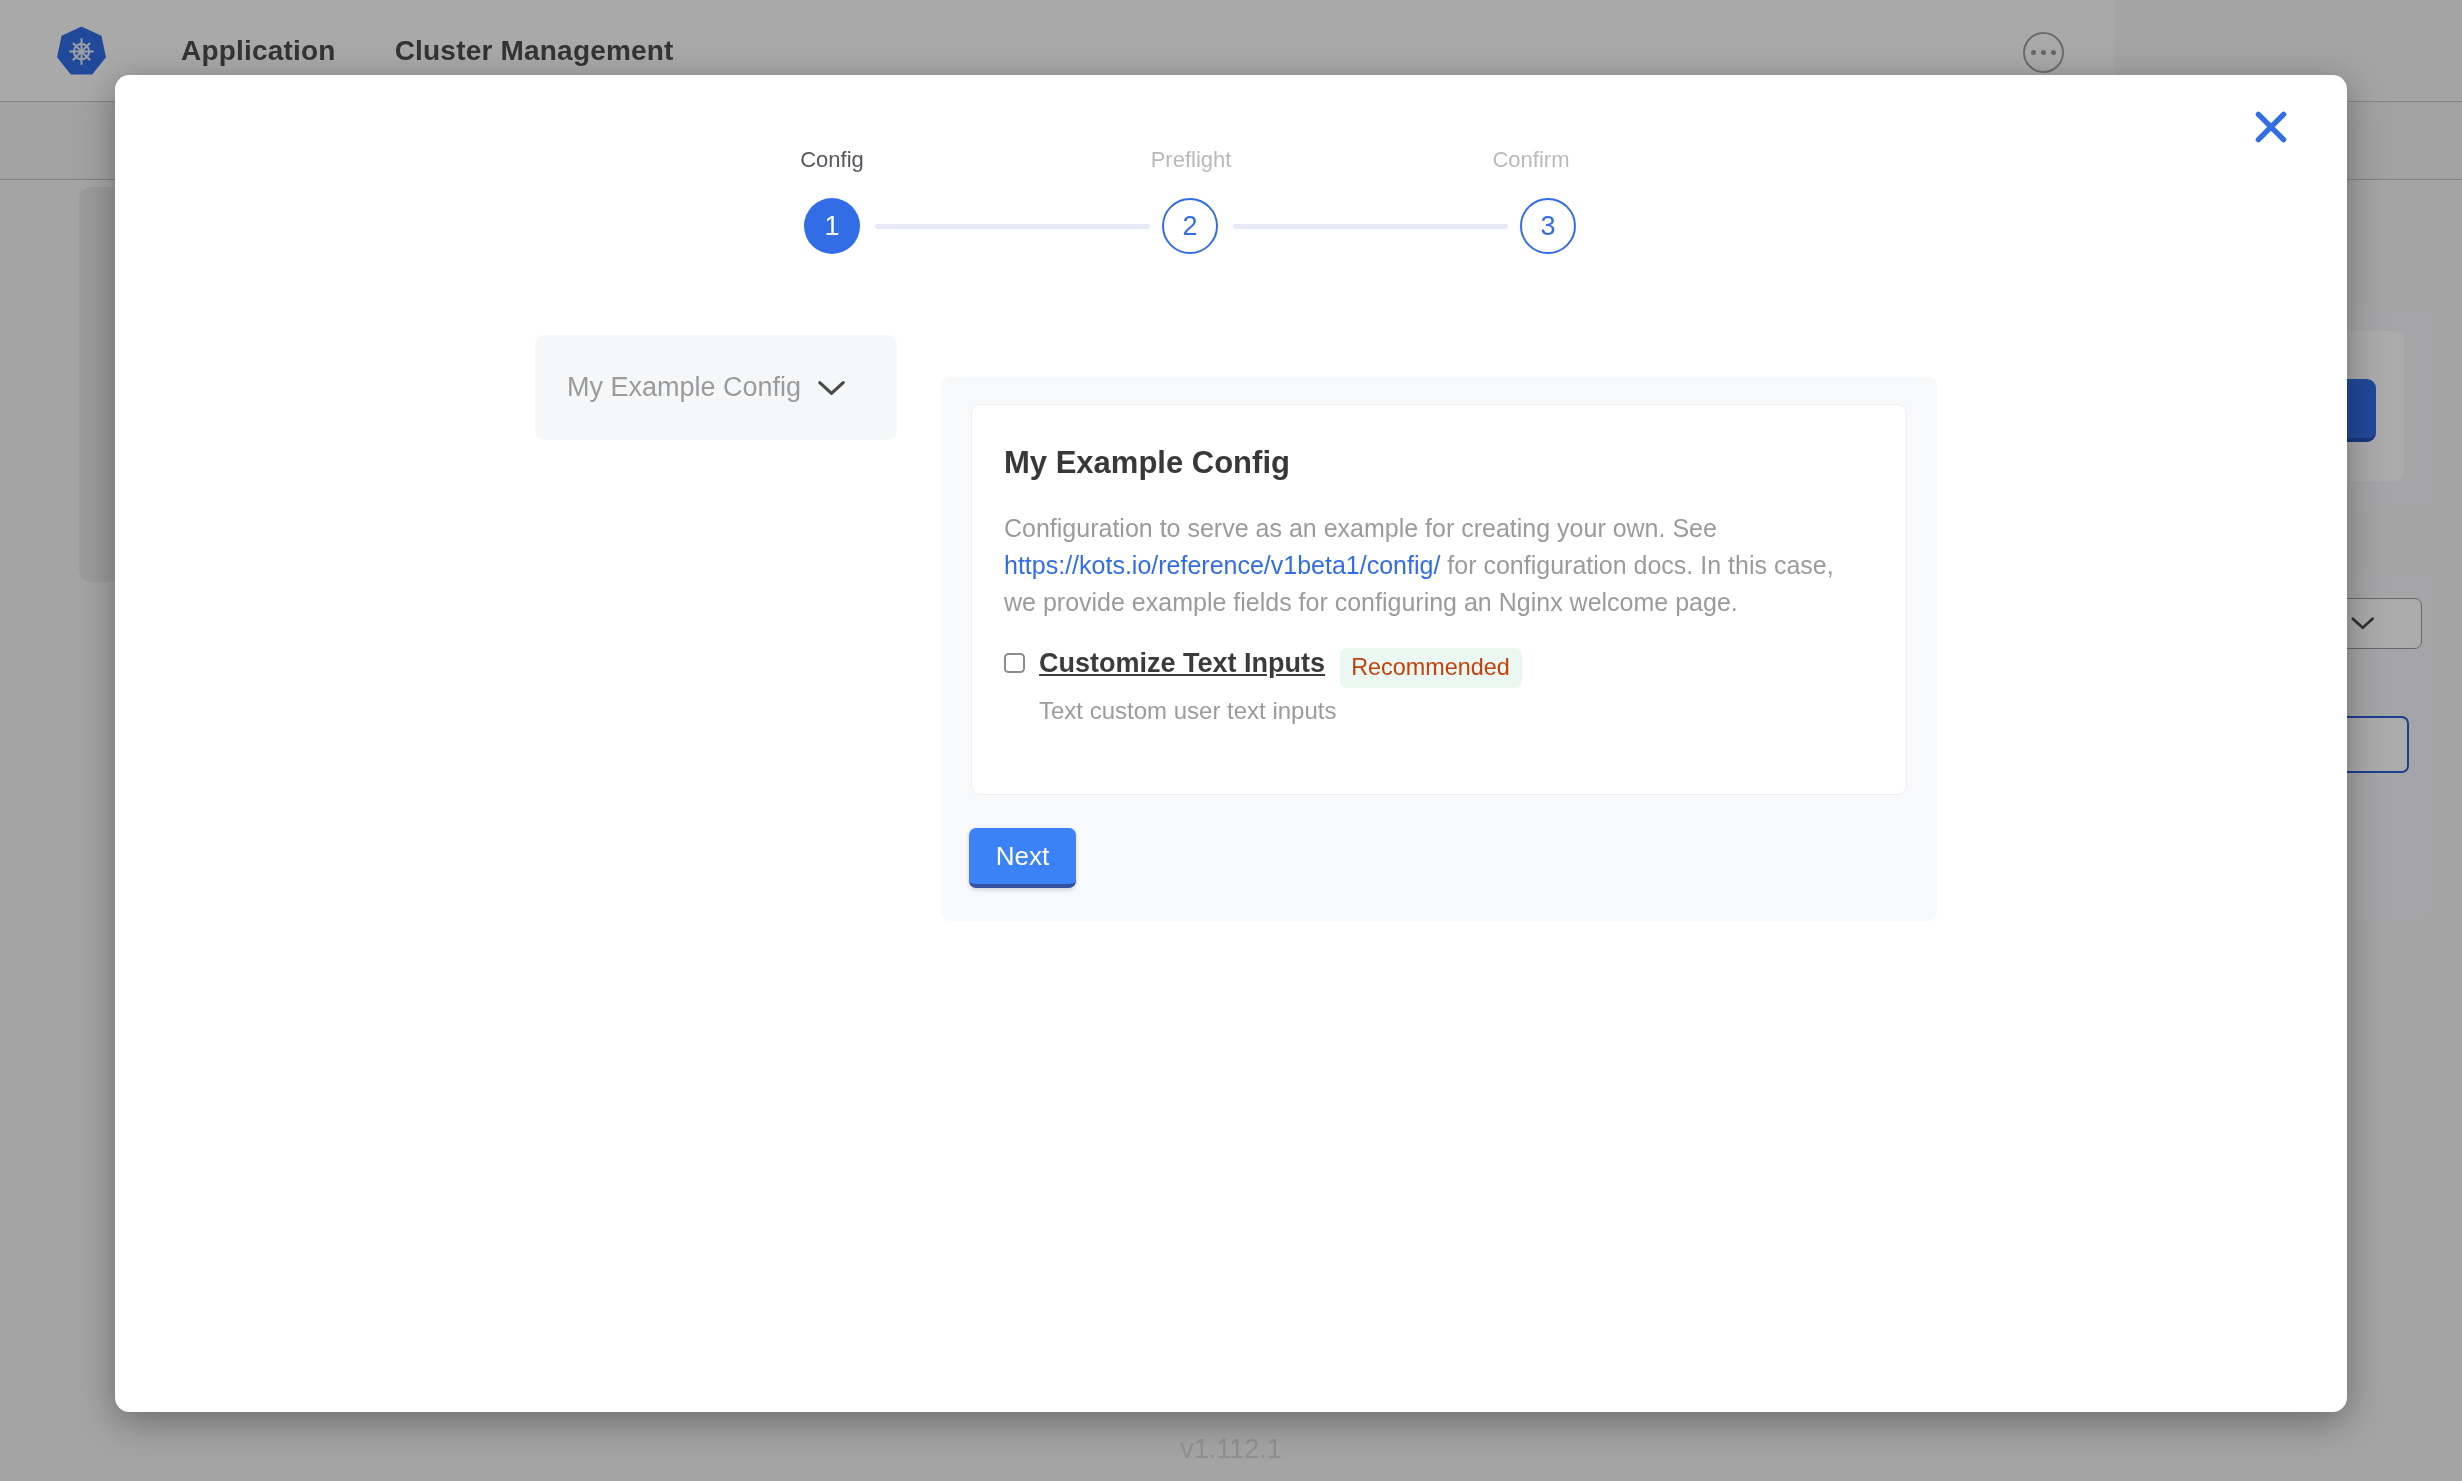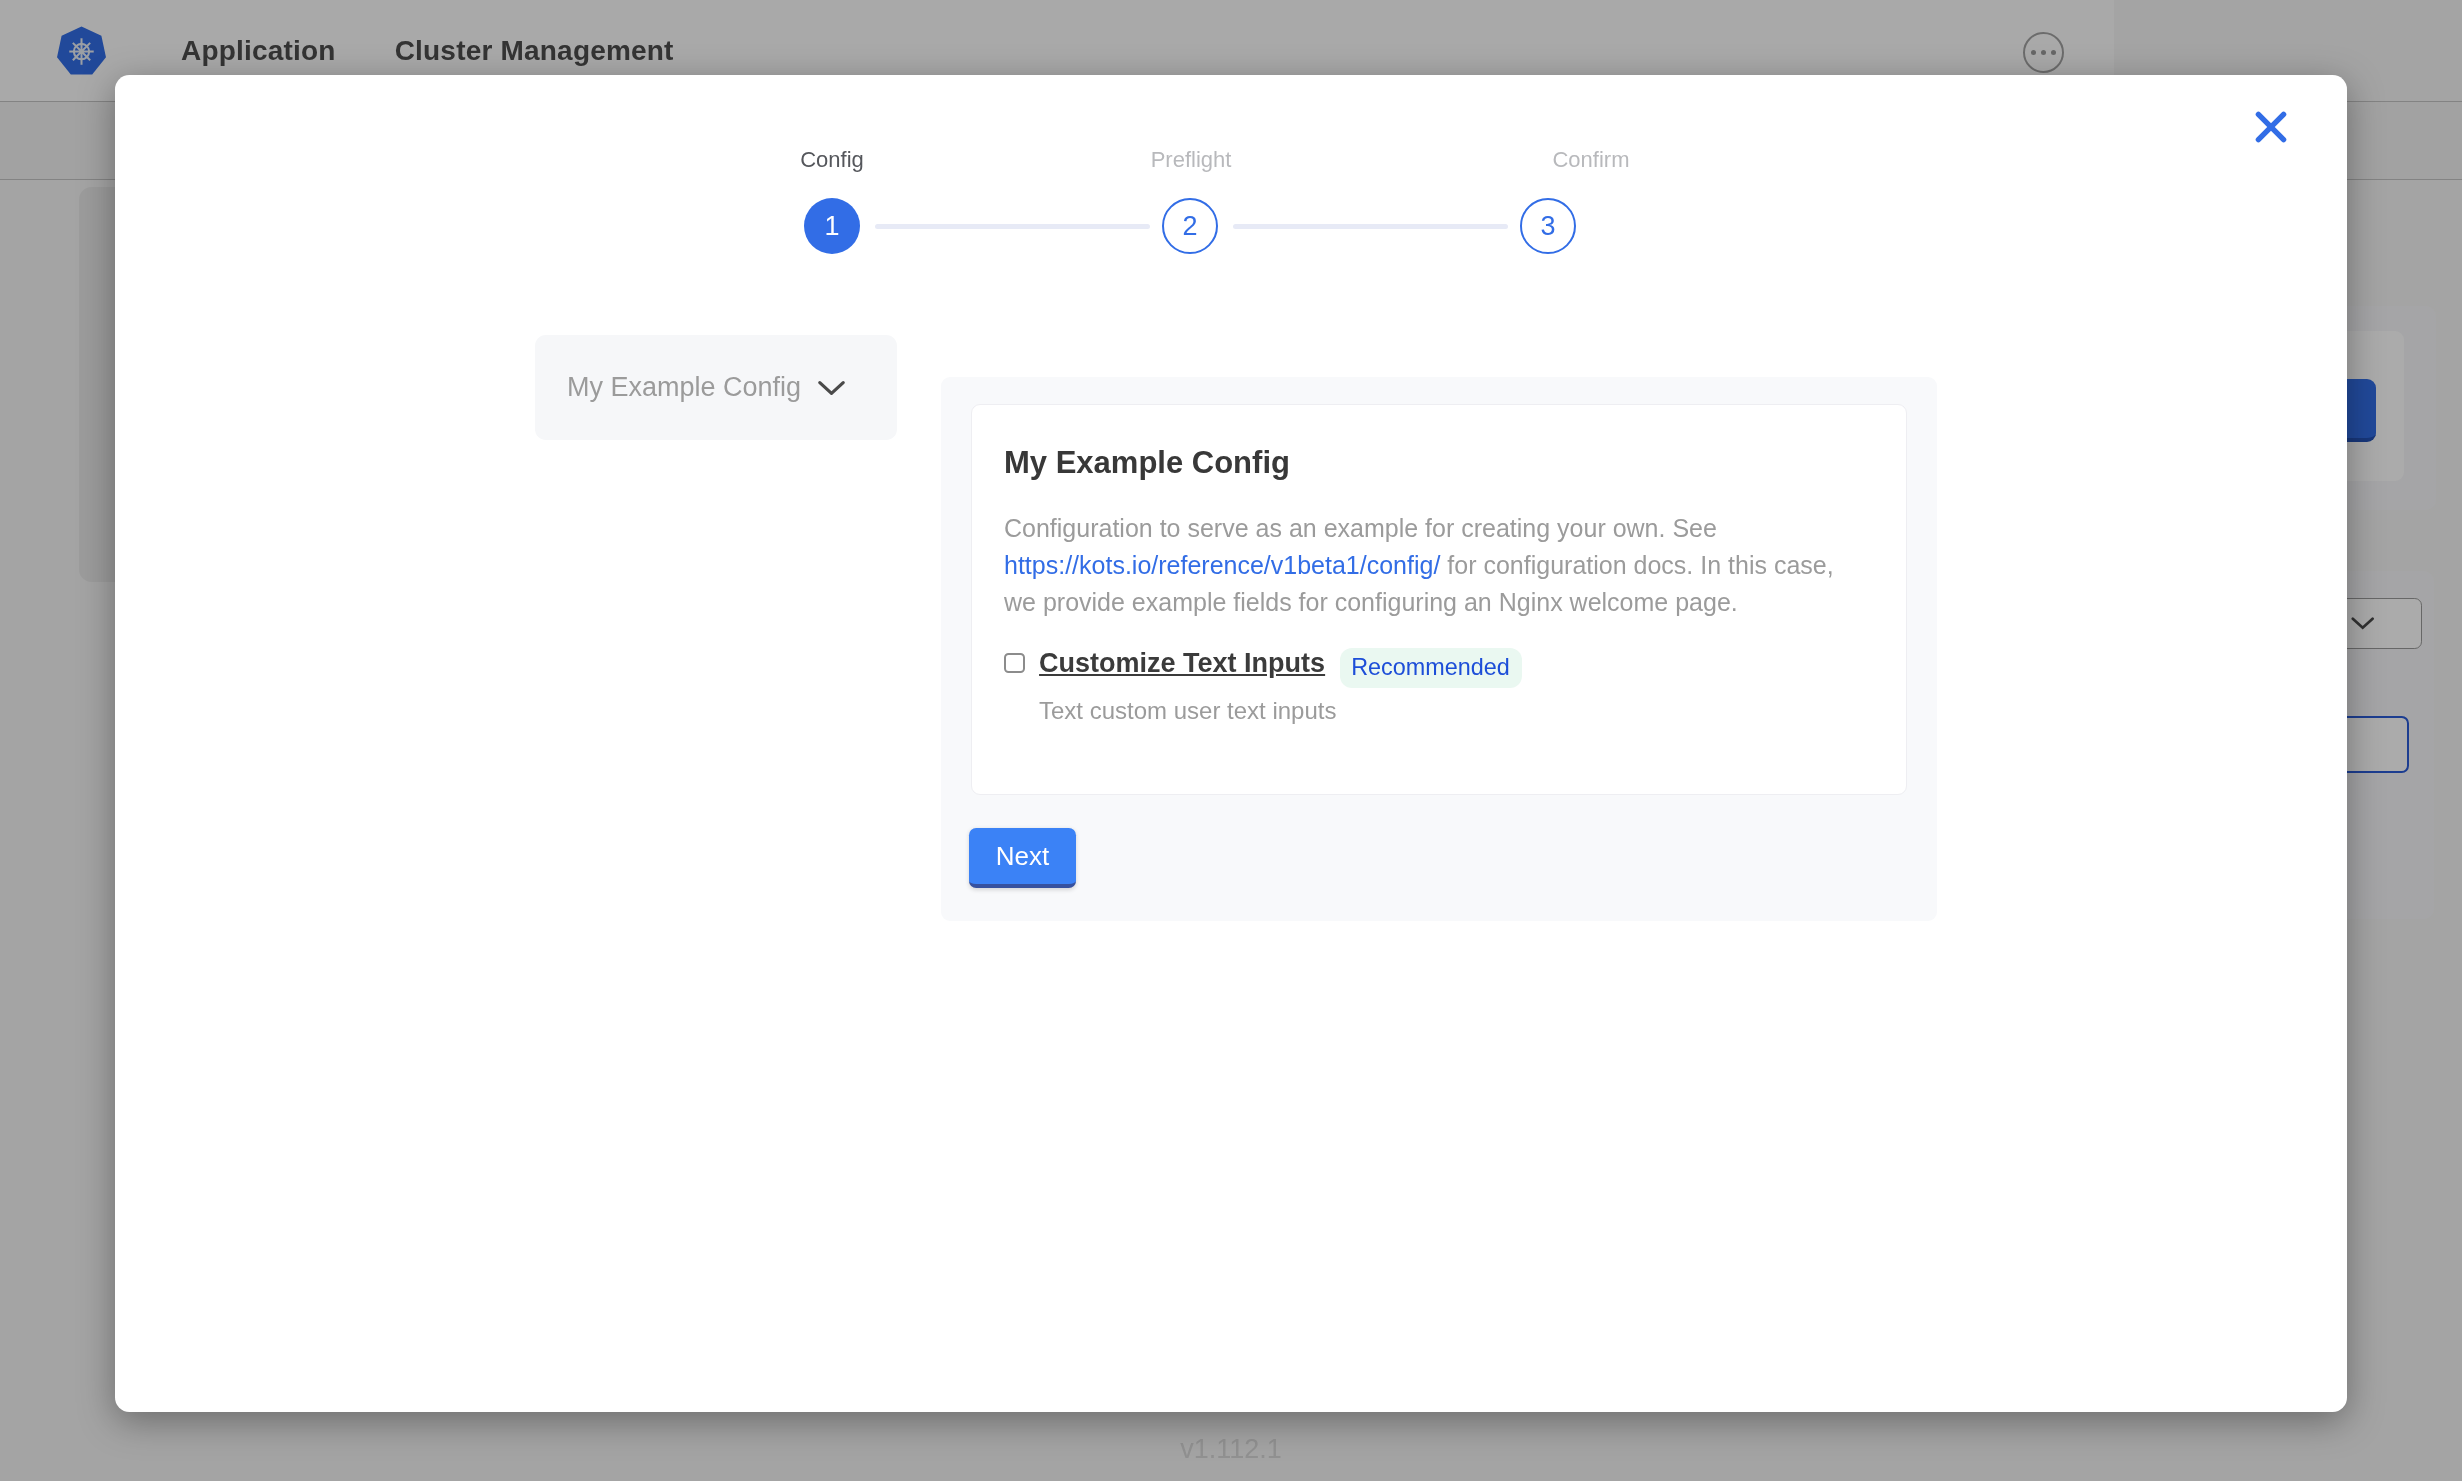--- a/index.html
+++ b/index.html
@@ -56,21 +56,21 @@
 
   .config-panel { position:absolute; left:826px; top:302px; width:996px; height:544px; background:#f8f9fb; border-radius:9px; }
   .config-card  { position:absolute; left:30px; top:27px; width:936px; height:391px; background:#fff; border-radius:9px;
                   border:0.9px solid #eeeef2; padding:40px 36px 0 32px; }
   .card-title { font-size:31px; font-weight:700; color:#383838; }
   .card-desc  { margin-top:29px; font-size:25px; line-height:37px; color:#9b9b9b; }
   .card-desc a { color:#326de6; text-decoration:none; }
   .checkbox-row { margin-top:27px; display:flex; align-items:flex-start; }
   .checkbox { width:20.7px; height:20.7px; border:2.2px solid #8c8c8c; border-radius:4.5px; margin-top:4.5px; background:#fff; cursor:pointer; }
   .checkbox-label { margin-left:14.4px; font-size:27px; font-weight:700; color:#3b3b3b; cursor:pointer;text-decoration:underline; }
-  .badge { margin-left:14.4px; align-self:center; background:#eaf8f1; color:#1d4ed8; font-size:23.4px; padding:6.3px 11.7px; border-radius:12px; }
+  .badge { margin-left:14.4px; align-self:center; background:#eaf8f1; color:#c2410c; font-size:23.4px; padding:6.3px 11.7px; border-radius:7px; }
   .checkbox-help { margin-left:35px; margin-top:9px; font-size:24px; color:#9b9b9b; }
   .next-btn { position:absolute; left:28px; top:451px; width:107px; height:60px; background:#3b82f6;
               border:none; border-bottom:4.5px solid #36519f; border-radius:7.2px; color:#fff; font-size:26px; font-weight:400;
               font-family:inherit; cursor:pointer; box-shadow:0 1.8px 4.5px rgba(0,0,0,0.15); }
 </style>
 </head>
 <body>
 
 <div class="screen">
 
@@ -124,21 +124,21 @@
 
   <div class="modal">
 
     <svg class="close-btn" viewBox="0 0 40 40">
       <line x1="6" y1="6" x2="34" y2="34" stroke="#326de6" stroke-width="6" stroke-linecap="round"></line>
       <line x1="34" y1="6" x2="6" y2="34" stroke="#326de6" stroke-width="6" stroke-linecap="round"></line>
     </svg>
 
     <div class="step-label active" style="left:573px;">Config</div>
     <div class="step-label" style="left:932px;">Preflight</div>
-    <div class="step-label" style="left:1332px;">Confirm</div>
+    <div class="step-label" style="left:1272px;">Confirm</div>
 
     <div class="step-circle active" style="left:689px;">
       <span>1</span>
     </div>
     <div class="step-line" style="left:760px; width:275px;"></div>
     <div class="step-circle upcoming" style="left:1047px;">
       <span>2</span>
     </div>
     <div class="step-line" style="left:1118px; width:275px;"></div>
     <div class="step-circle upcoming" style="left:1405px;">

